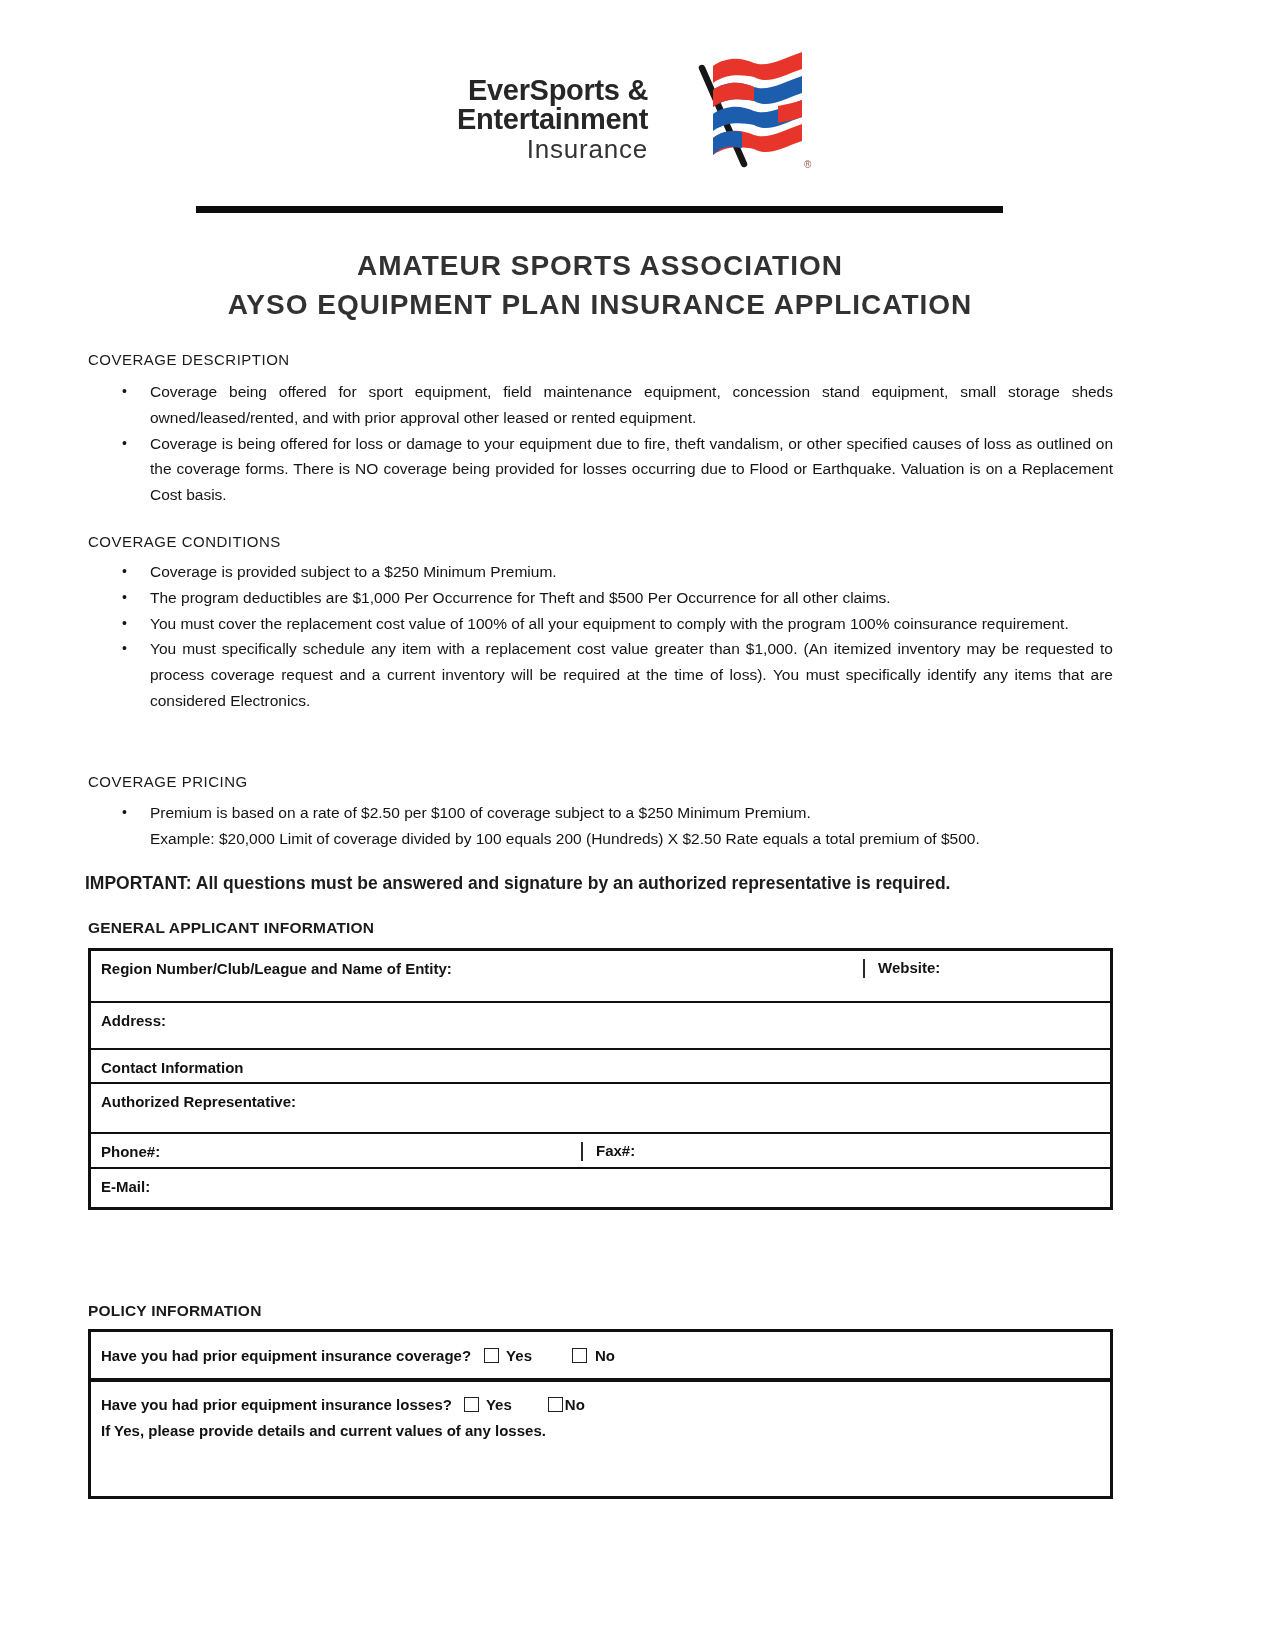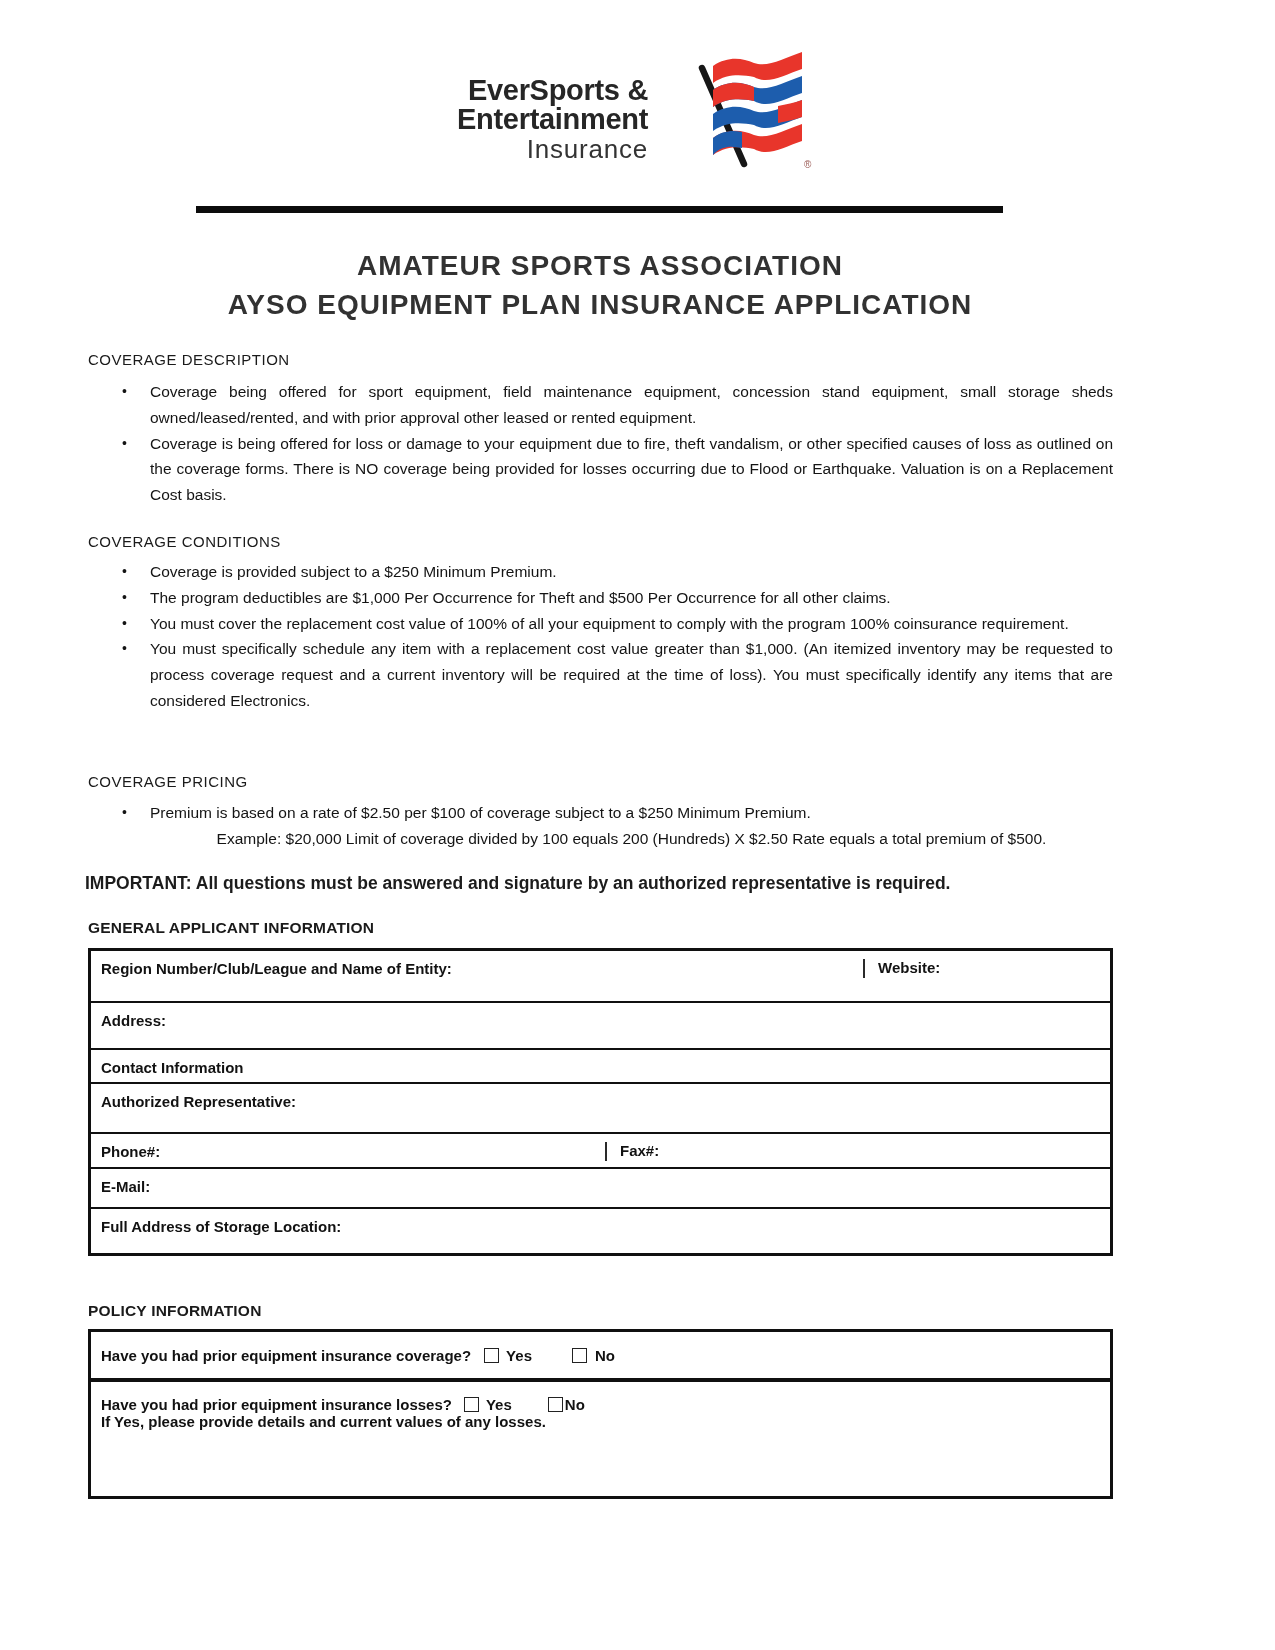--- a/index.html
+++ b/index.html
@@ -86,21 +86,21 @@
     <li>Coverage is provided subject to a $250 Minimum Premium.</li>
     <li>The program deductibles are $1,000 Per Occurrence for Theft and $500 Per Occurrence for all other claims.</li>
     <li>You must cover the replacement cost value of 100% of all your equipment to comply with the program 100% coinsurance requirement.</li>
     <li>You must specifically schedule any item with a replacement cost value greater than $1,000.  (An itemized inventory may be requested to process coverage request and a current inventory will be required at the time of loss).  You must specifically identify any items that are considered Electronics.</li>
   </ul>
 
   <div class="sec-h" style="top:773px;">COVERAGE PRICING</div>
   <ul class="bullets" style="top:800px;">
     <li>Premium is based on a rate of $2.50 per $100 of coverage subject to a $250 Minimum Premium.</li>
   </ul>
-  <div class="bullets" style="top:826px;text-align:center;">
+  <div class="bullets" style="top:826px;">
     <div class="example-line">Example: $20,000 Limit of coverage divided by 100 equals 200 (Hundreds) X $2.50 Rate equals a total premium of $500.</div>
   </div>
 
   <div class="important">IMPORTANT: All questions must be answered and signature by an authorized representative is required.</div>
 
   <div class="sec-h bold" style="top:919px;">GENERAL APPLICANT INFORMATION</div>
 
   <div class="box-table" style="top:948px;">
     <div class="box-row first" style="height:50px;">
       <span class="box-label">Region Number/Club/League and Name of Entity:</span>
@@ -113,30 +113,27 @@
       <span class="box-label">Address:</span>
     </div>
     <div class="box-row" style="height:34px;">
       <span class="box-label">Contact Information</span>
     </div>
     <div class="box-row" style="height:50px;">
       <span class="box-label">Authorized Representative:</span>
     </div>
     <div class="box-row" style="height:35px;">
       <span class="box-label">Phone#:</span>
-      <span class="inline-sep-group" style="left:514px;">
+      <span class="inline-sep-group" style="left:490px;">
         <span class="vbar"></span>
         <span class="box-label">Fax#:</span>
       </span>
     </div>
     <div class="box-row" style="height:40px;">
       <span class="box-label">E-Mail:</span>
-    </div>
-    <div class="box-row" style="height:46px;">
-      <span class="box-label">Full Address of Storage Location:</span>
     </div>
   </div>
 
   <div class="sec-h bold" style="top:1302px;">POLICY INFORMATION</div>
 
   <div class="box-table" style="top:1329px;">
     <div class="box-row first q-row" style="height:46px;padding-top:0;">
       <span class="box-label">Have you had prior equipment insurance coverage?</span>
       <span class="checkbox" style="margin-left:13px;"></span>
       <span class="cb-label" style="margin-left:7px;">Yes</span>
@@ -144,17 +141,17 @@
       <span class="cb-label" style="margin-left:8px;">No</span>
     </div>
     <div class="box-row" style="height:118px;border-top-width:4px;padding-top:14px;">
       <div class="q-row">
         <span class="box-label">Have you had prior equipment insurance losses?</span>
         <span class="checkbox" style="margin-left:12px;"></span>
         <span class="cb-label" style="margin-left:7px;">Yes</span>
         <span class="checkbox" style="margin-left:36px;"></span>
         <span class="cb-label" style="margin-left:2px;">No</span>
       </div>
-      <div class="box-label" style="">If Yes, please provide details and current values of any losses.</div>
+      <div class="box-label" style="margin-top:9px;">If Yes, please provide details and current values of any losses.</div>
     </div>
   </div>
 
 </div>
 
 </body></html>

